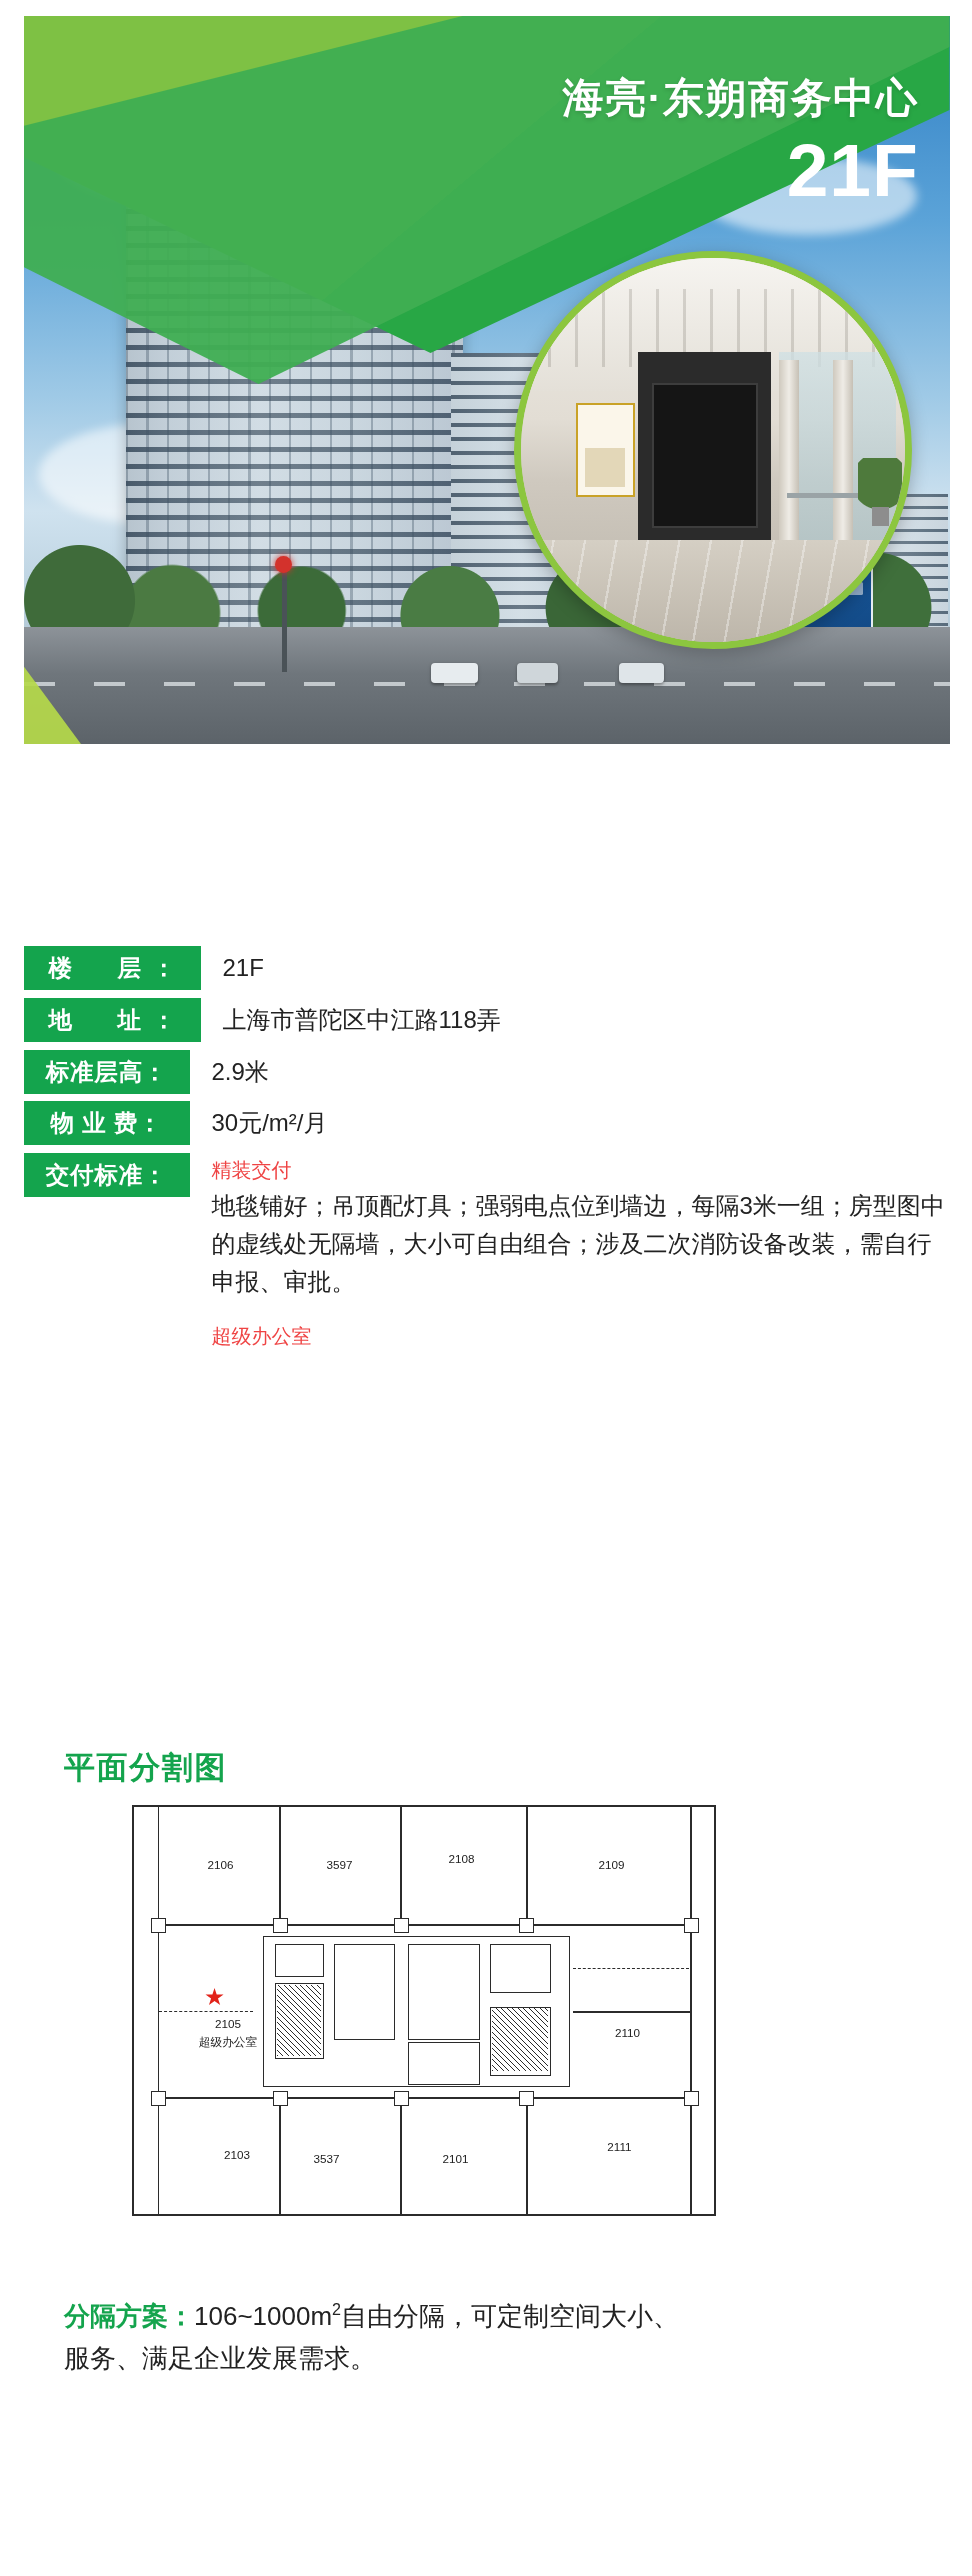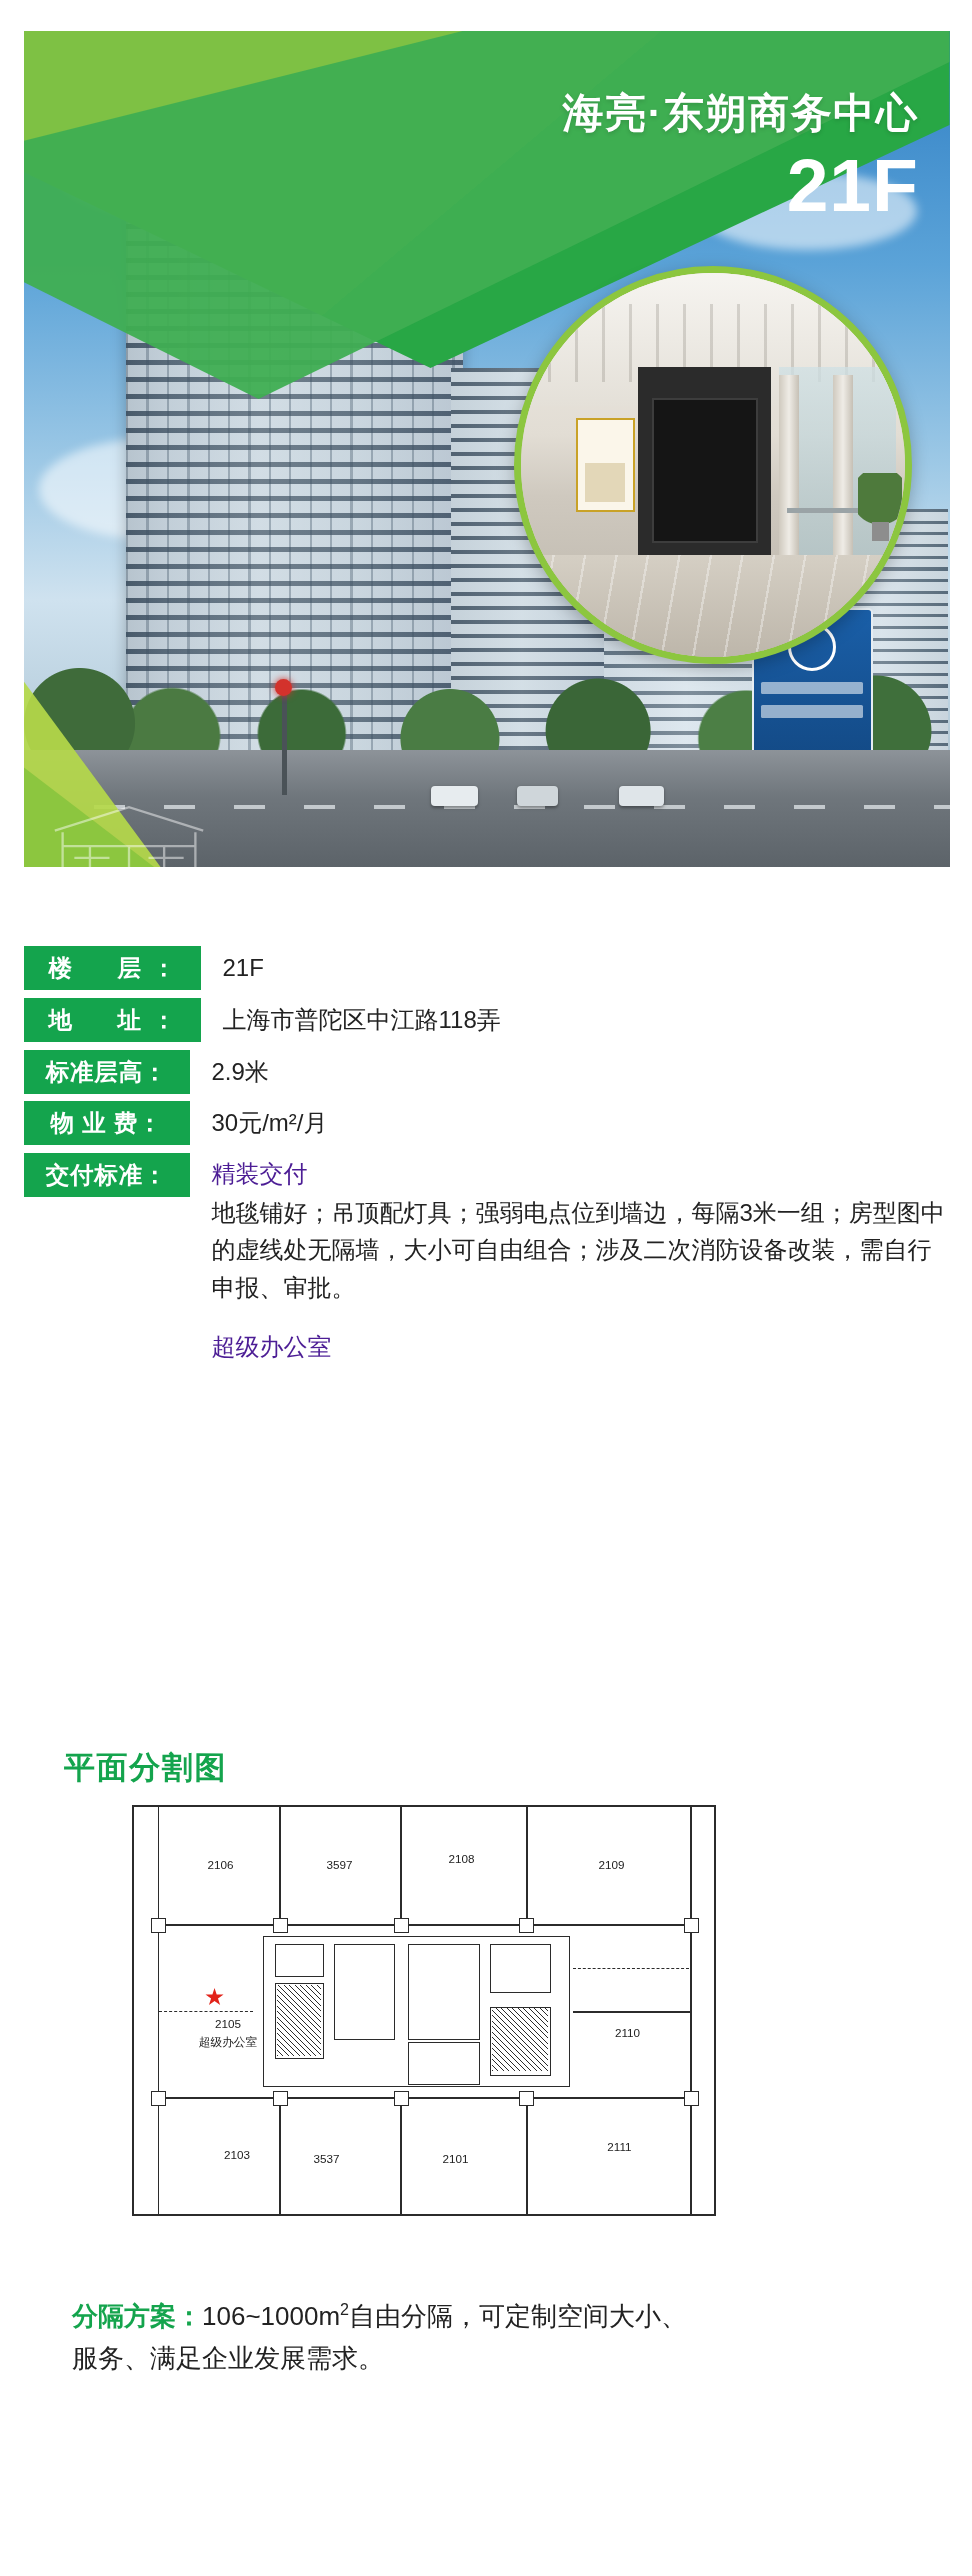--- a/index.html
+++ b/index.html
@@ -9,21 +9,21 @@
     font-family:"Liberation Sans","DejaVu Sans",sans-serif;
     position:relative;overflow:hidden;
   }
   .page{
     position:absolute;left:0;top:0;width:973px;height:2576px;
     background:#ffffff;
   }
 
   
   .hero{
-    position:absolute;left:23.5px;top:31px;width:926px;height:836px;
+    position:absolute;left:23.5px;top:16px;width:926px;height:728px;
     overflow:hidden;background:#0a3c66;
   }
   
   .sky{
     position:absolute;left:0;top:0;width:100%;height:100%;
     background:linear-gradient(180deg,#2f7fc4 0%,#5ba3d8 28%,#9ec9e6 52%,#cfe2ef 68%,#bcd2e0 80%,#9aaeb9 100%);
   }
   .cloud{position:absolute;background:rgba(255,255,255,.55);border-radius:50%;filter:blur(4.7px);}
   .c1{left:31px;top:94px;width:258px;height:94px;}
   .c2{left:117px;top:258px;width:204px;height:70px;}
@@ -179,21 +179,21 @@
   .lab{
     min-width:166px;height:44px;background:#14a44d;color:#fff;
     display:flex;align-items:center;justify-content:center;
     font-size:23.5px;font-weight:700;letter-spacing:0.8px;
   }
   .lab.sp{letter-spacing:11px;padding-left:11px;}
   .val{
     padding-left:22px;font-size:24px;color:#222;line-height:44px;
   }
   .row.deliver .val{line-height:1.55;padding-top:1.6px;}
-  .sub-green{color:#4c1d95;font-size:24px;}
+  .sub-green{color:#ef4444;font-size:20px;}
   .para{font-size:24px;color:#222;line-height:1.58;margin:1.6px 0 0;}
   .gap{height:20.4px;}
 
   
   .plan-title{
     position:absolute;left:64px;top:1747px;
     font-size:31px;font-weight:700;color:#14a44d;letter-spacing:1.6px;
   }
   .plan-box{
     position:absolute;left:132px;top:1805px;width:580px;height:407px;
@@ -206,21 +206,21 @@
   .unit{position:absolute;font-size:11.7px;color:#222;text-align:center;}
   .core{position:absolute;border:1.6px solid #2b2b2b;background:#fff;}
   .hatch{position:absolute;background:
       repeating-linear-gradient(45deg,#2b2b2b 0 0.8px,transparent 0.8px 3.9px);}
   .star{position:absolute;color:#e2231a;font-size:23.5px;line-height:1;}
   .dashed{position:absolute;border-top:1.6px dashed #2b2b2b;}
 
   
   .footer{
     position:absolute;left:64px;top:2295px;width:854px;
-    font-size:26px;line-height:1.62;color:#222;margin-left:8px;
+    font-size:26px;line-height:1.62;color:#222;
   }
   .footer .k{color:#14a44d;font-weight:700;}
   sup{font-size:.62em;vertical-align:super;}
 </style>
 </head>
 <body>
 
 <div class="page">
 
   <div class="hero">

